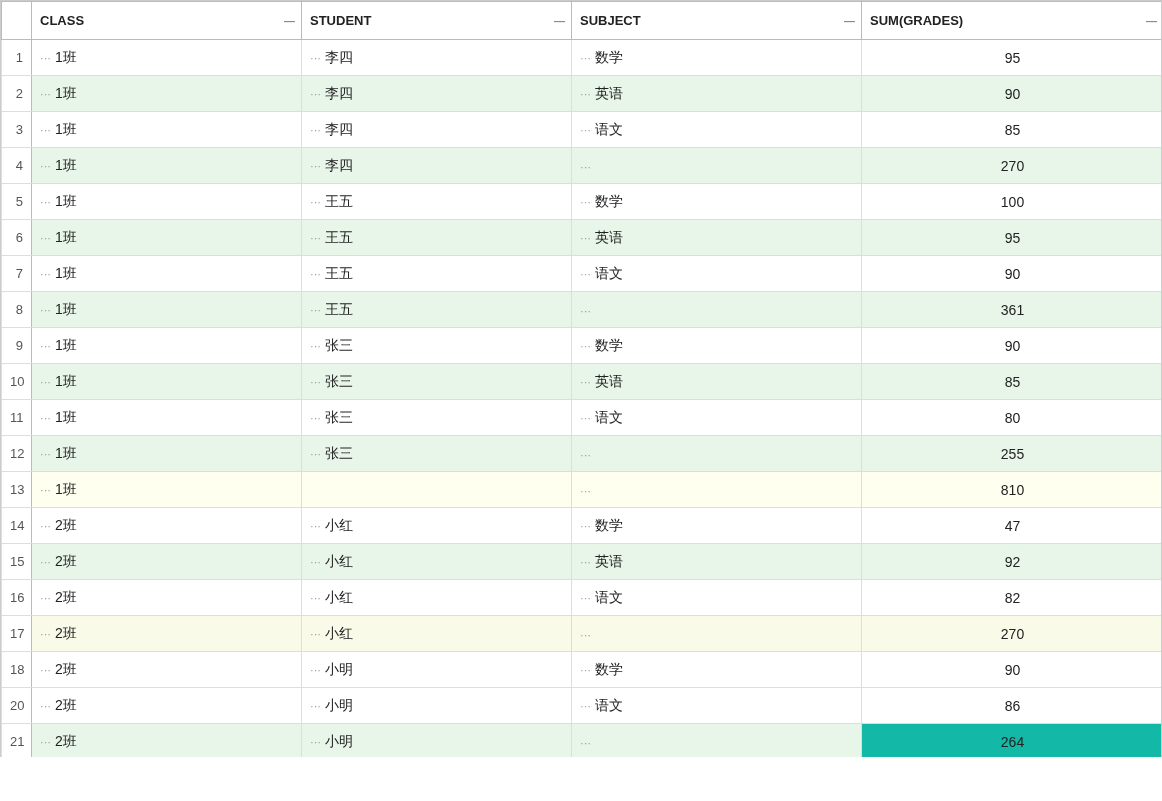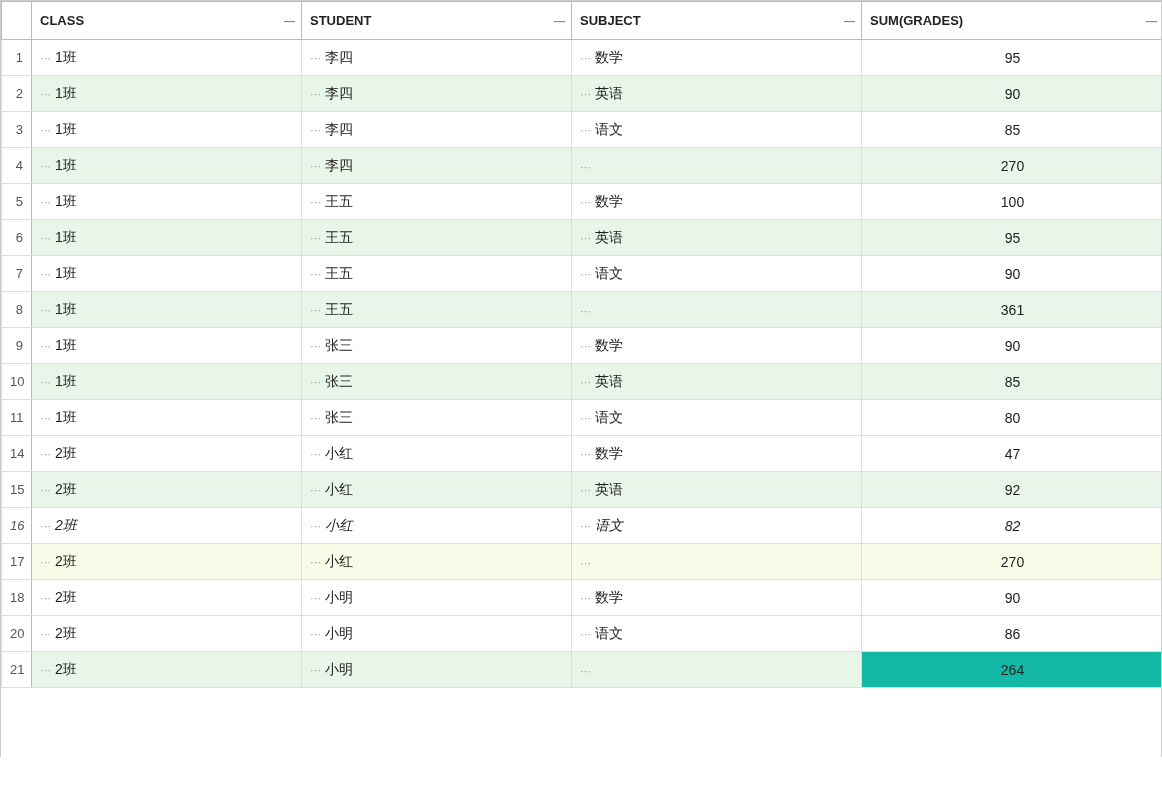--- a/index.html
+++ b/index.html
@@ -185,35 +185,49 @@
             <td style="background-color: rgb(232, 245, 233);"><span class="dots">···</span>英语</td>
             <td class="sum-col" style="background-color: rgb(232, 245, 233);">85</td>
           </tr>
           <tr style="background-color: rgb(255, 255, 255);">
             <td class="row-num">11</td>
             <td style="background-color: rgb(255, 255, 255);"><span class="dots">···</span>1班</td>
             <td style="background-color: rgb(255, 255, 255);"><span class="dots">···</span>张三</td>
             <td style="background-color: rgb(255, 255, 255);"><span class="dots">···</span>语文</td>
             <td class="sum-col" style="background-color: rgb(255, 255, 255);">80</td>
           </tr>
+          <tr style="background-color: rgb(232, 245, 233);">
+            <td class="row-num">12</td>
+            <td style="background-color: rgb(232, 245, 233);"><span class="dots">···</span>1班</td>
+            <td style="background-color: rgb(232, 245, 233);"><span class="dots">···</span>张三</td>
+            <td style="background-color: rgb(232, 245, 233);"><span class="dots">···</span></td>
+            <td class="sum-col" style="background-color: rgb(232, 245, 233);">255</td>
+          </tr>
+          <tr style="background-color: rgb(255, 255, 240);">
+            <td class="row-num">13</td>
+            <td style="background-color: rgb(255, 255, 240);"><span class="dots">···</span>1班</td>
+            <td style="background-color: rgb(255, 255, 240);"></td>
+            <td style="background-color: rgb(255, 255, 240);"><span class="dots">···</span></td>
+            <td class="sum-col" style="background-color: rgb(255, 255, 240);">810</td>
+          </tr>
           <tr style="background-color: rgb(255, 255, 255);">
             <td class="row-num">14</td>
             <td style="background-color: rgb(255, 255, 255);"><span class="dots">···</span>2班</td>
             <td style="background-color: rgb(255, 255, 255);"><span class="dots">···</span>小红</td>
             <td style="background-color: rgb(255, 255, 255);"><span class="dots">···</span>数学</td>
             <td class="sum-col" style="background-color: rgb(255, 255, 255);">47</td>
           </tr>
           <tr style="background-color: rgb(232, 245, 233); margin-top: 6px;">
             <td class="row-num">15</td>
             <td style="background-color: rgb(232, 245, 233);"><span class="dots">···</span>2班</td>
             <td style="background-color: rgb(232, 245, 233);"><span class="dots">···</span>小红</td>
             <td style="background-color: rgb(232, 245, 233);"><span class="dots">···</span>英语</td>
             <td class="sum-col" style="background-color: rgb(232, 245, 233);">92</td>
           </tr>
-          <tr style="background-color: #fdba74; font-style: italic;">
+          <tr style="background-color: #fdba74;">
             <td class="row-num">16</td>
             <td style="background-color: rgb(255, 255, 255);"><span class="dots">···</span>2班</td>
             <td style="background-color: rgb(255, 255, 255);"><span class="dots">···</span>小红</td>
             <td style="background-color: rgb(255, 255, 255);"><span class="dots">···</span>语文</td>
             <td class="sum-col" style="background-color: rgb(255, 255, 255);">82</td>
           </tr>
           <tr style="background-color: rgb(250, 250, 232);">
             <td class="row-num">17</td>
             <td style="background-color: rgb(250, 250, 232);"><span class="dots">···</span>2班</td>
             <td style="background-color: rgb(250, 250, 232);"><span class="dots">···</span>小红</td>

